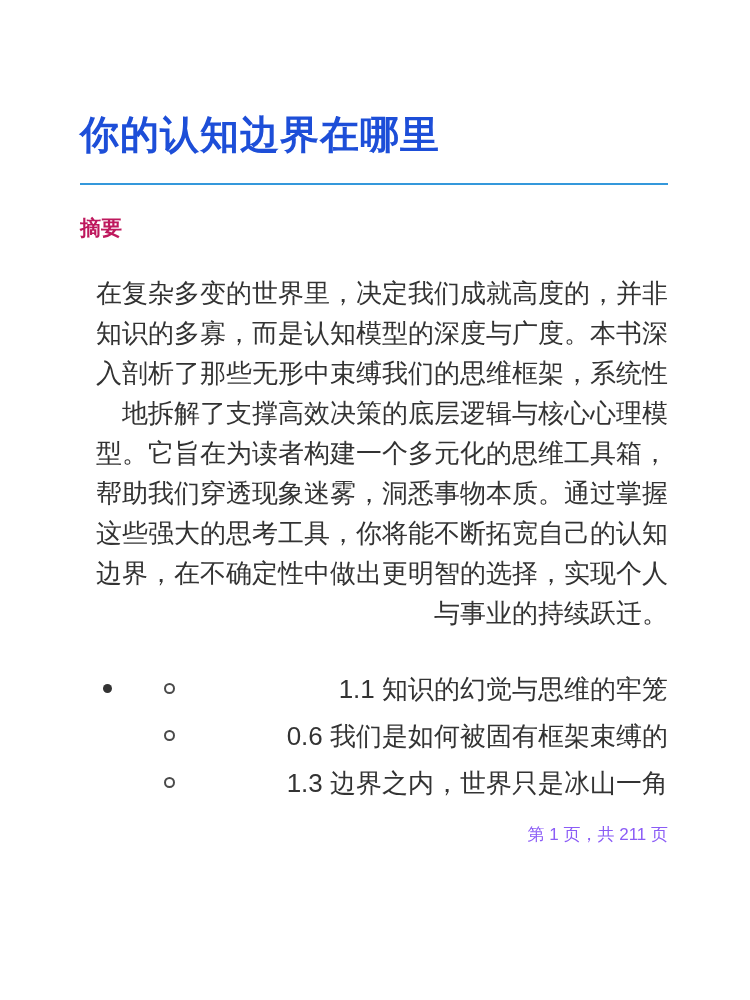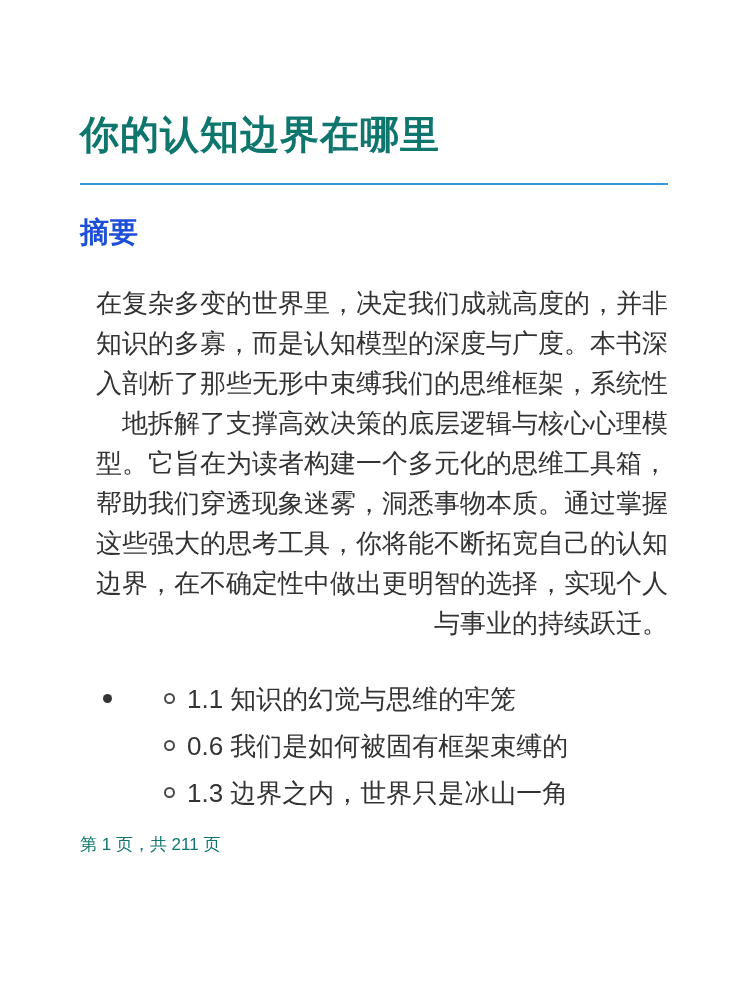--- a/index.html
+++ b/index.html
@@ -15,34 +15,34 @@
     padding: 112px 82px 0 80px;
     background: #ffffff;
     overflow: hidden;
     font-family: "Liberation Sans", "DejaVu Sans", sans-serif;
   }
   h1.doc-title {
     margin: 0;
     font-size: 39px;
     line-height: 1.2;
     font-weight: 700;
-    color: #0f766e;
+    color: #1d4ed8;
     letter-spacing: 1px;
   }
   .title-rule {
     height: 2px;
     background: #3498db;
     margin-top: 24px;
   }
   h2.section-heading {
     margin: 30px 0 0;
-    font-size: 29px;
+    font-size: 21px;
     line-height: 1.2;
     font-weight: 700;
-    color: #1d4ed8;
+    color: #be185d;
   }
   p.abstract-text {
     margin: 33px 0 0;
     font-size: 26px;
     line-height: 40px;
     color: #333333;
     text-align: right;
   }
   ul.toc-list {
     margin: 23px 0 0;
@@ -62,20 +62,21 @@
     top: 15px;
     width: 9px;
     height: 9px;
     border-radius: 50%;
     background: #333333;
   }
   ul.toc-sections {
     margin: 36px 0 0;
     padding: 0 0 0 64px;
     list-style: none;
+    text-align: right;
   }
   li.toc-section {
     position: relative;
     font-size: 26px;
     line-height: 40px;
     margin-bottom: 7px;
     color: #333333;
   }
   li.toc-section:last-child { margin-bottom: 0; }
   li.toc-section::before {
@@ -87,24 +88,24 @@
     height: 8px;
     border-radius: 50%;
     background: transparent;
     border: 2px solid #4a4a4a;
     box-sizing: border-box;
     width: 11px;
     height: 11px;
   }
   .page-footer {
     margin-top: 22px;
-    text-align: left;
+    text-align: right;
     font-size: 17px;
     line-height: 20px;
-    color: #0f766e;
+    color: #8b5cf6;
   }
 </style>
 </head>
 <body>
 
 <div class="page">
 
   <h1 class="doc-title">你的认知边界在哪里</h1>
 
   <div class="title-rule"></div>

